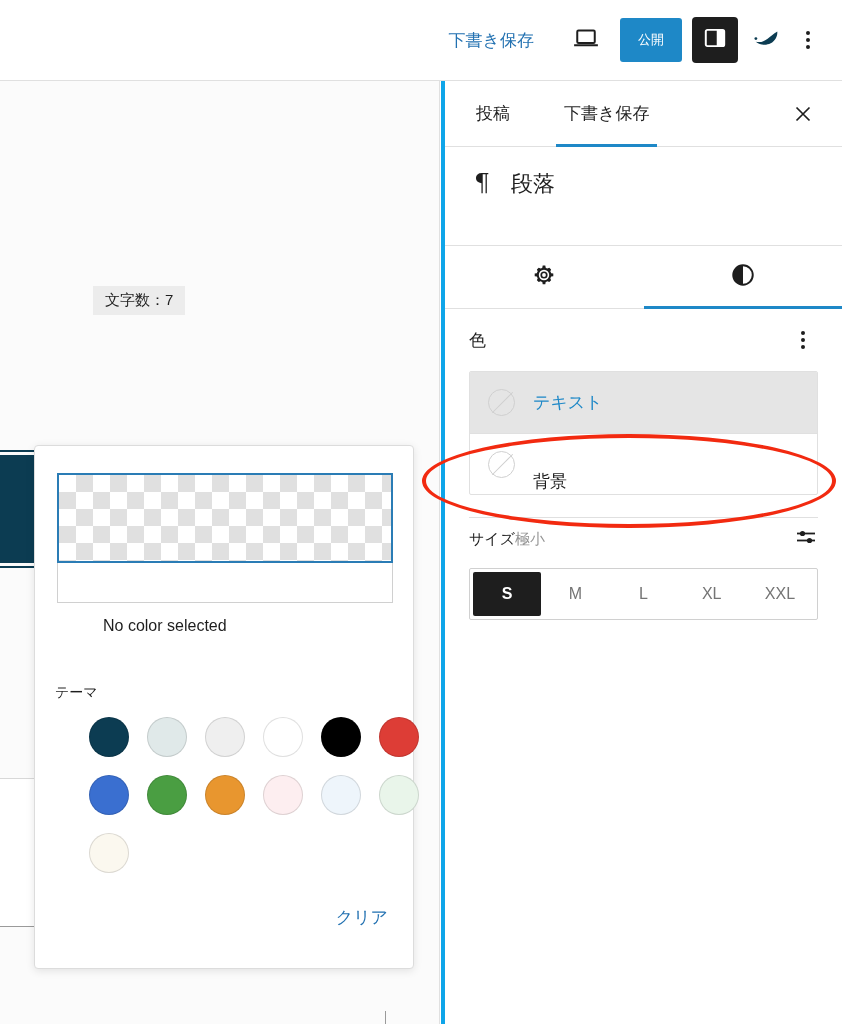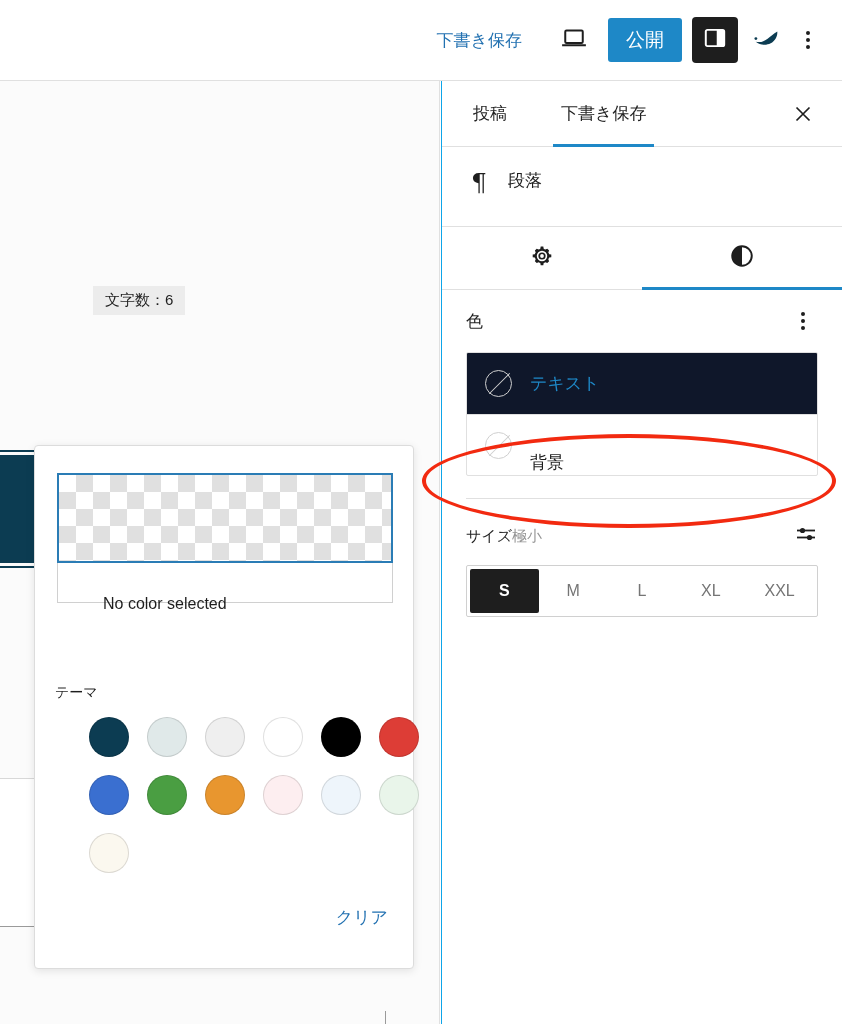--- a/index.html
+++ b/index.html
@@ -26,21 +26,21 @@
   .save-draft {
     color: #2271b1; font-size: 17px; line-height: 1;
     padding: 8px 10px; cursor: pointer; white-space: nowrap;
     margin-right: 18px;
   }
   .icon-btn {
     width: 48px; height: 48px; display: flex; align-items: center; justify-content: center;
     cursor: pointer; background: transparent; border: none; padding: 0;
   }
   .publish-btn {
-    background: #1e88c7; color: #ffffff; font-size: 19px;
+    background: #1e88c7; color: #ffffff; font-size: 13px;
     border-radius: 3px; padding: 0 18px; height: 44px;
     display: flex; align-items: center; justify-content: center;
     cursor: pointer; margin: 0 10px; white-space: nowrap;
   }
   .sidebar-toggle {
     background: #1e1e1e; border-radius: 4px; width: 46px; height: 46px;
     display: flex; align-items: center; justify-content: center; cursor: pointer;
     margin-right: 6px;
   }
   .jetpack-icon { width: 44px; height: 44px; display:flex; align-items:center; justify-content:center; cursor:pointer; }
@@ -103,21 +103,21 @@
     position: absolute; left: 22px; top: 27px; width: 336px; height: 90px;
     border: 2px solid #2a7cb5;
     background-color: #ffffff;
     background-image:
       linear-gradient(45deg, #e0e0e0 25%, transparent 25%, transparent 75%, #e0e0e0 75%),
       linear-gradient(45deg, #e0e0e0 25%, transparent 25%, transparent 75%, #e0e0e0 75%);
     background-size: 34px 34px;
     background-position: 0 0, 17px 17px;
   }
   .no-color-text {
-    position: absolute; left: 45px; top: 122px;
+    position: absolute; left: 45px; top: 144px;
     font-size: 16px; color: #1e1e1e;
   }
   .theme-label {
     position: absolute; left: 20px; top: 238px;
     font-size: 14px; color: #1e1e1e;
   }
   .swatch-grid {
     position: absolute; left: 54px; top: 271px; width: 330px;
     display: grid; grid-template-columns: repeat(6, 58px);
     row-gap: 18px;
@@ -127,21 +127,21 @@
     cursor: pointer; border: 1px solid rgba(0,0,0,0.12);
   }
   .clear-link {
     position: absolute; right: 25px; top: 460px;
     color: #2271b1; font-size: 17px; cursor: pointer;
   }
 
   
   .sidebar {
     position: absolute; left: 441px; top: 81px; width: 401px; height: 943px;
-    background: #ffffff; border-left: 1px solid #0ea5e9;
+    background: #ffffff; border-left: 4px solid #0ea5e9;
   }
   .sb-tabs {
     position: relative; height: 66px; border-bottom: 1px solid #e0e0e0;
     display: flex; align-items: center;
   }
   .sb-tab {
     font-size: 17px; color: #1e1e1e; cursor: pointer;
     height: 100%; display: flex; align-items: center; padding: 0 8px;
     position: relative;
   }
@@ -158,21 +158,21 @@
   }
 
   .block-card {
     padding: 22px 24px 24px 24px; display: flex; gap: 16px;
     border-bottom: 1px solid #e0e0e0;
   }
   .pilcrow {
     font-size: 25px; color: #1e1e1e; line-height: 1.1; width: 26px; flex: none;
     text-align: center; font-family: "DejaVu Serif", serif;
   }
-  .block-title { font-size: 17px; color: #1e1e1e; margin-bottom: 10px; }
+  .block-title { font-size: 22px; color: #1e1e1e; margin-bottom: 22px; }
   .block-desc { font-size: 17px; color: #1e1e1e; line-height: 1.55; }
 
   .style-tabs {
     display: flex; height: 63px; border-bottom: 1px solid #e0e0e0;
   }
   .style-tab {
     flex: 1; display: flex; align-items: center; justify-content: center;
     cursor: pointer; position: relative;
   }
   .style-tab.active::after {
@@ -188,39 +188,39 @@
   .panel-title { font-size: 17px; color: #1e1e1e; }
   .kebab { width: 30px; height: 36px; display:flex; align-items:center; justify-content:center; cursor:pointer; }
 
   .color-rows {
     border: 1px solid #e0e0e0; border-radius: 2px; overflow: hidden;
   }
   .color-row {
     display: flex; align-items: center; gap: 18px;
     height: 61px; padding: 0 18px; cursor: pointer;
   }
-  .color-row.active { background: #0f172a; }
+  .color-row.active { background: #e5e5e5; }
   .color-row + .color-row { border-top: 1px solid #e0e0e0; }
   .color-row .dot {
     width: 27px; height: 27px; border-radius: 50%;
     border: 1px solid #cfcfcf; position: relative; flex: none;
   }
   .color-row .dot::after {
     content: ""; position: absolute; left: 50%; top: -2px; bottom: -2px;
     width: 1px; background: #cfcfcf; transform: rotate(45deg);
   }
   .color-row .lbl { font-size: 17px; }
   .color-row.active .lbl { color: #1e88c7; }
   .color-row .lbl.dark { color: #1e1e1e; margin-top: 35px; }
 
   .panel-sep { height: 1px; background: #e0e0e0; margin: 22px 0 0 0; }
 
   .typo-size-row {
     display: flex; align-items: center; justify-content: space-between;
-    height: 34px; margin-top: 20px;
+    height: 34px; margin-top: 4px;
   }
   .typo-size-label { font-size: 15px; color: #1e1e1e; }
   .typo-size-label em { font-style: normal; color: #949494; }
 
   .size-seg {
     display: flex; border: 1px solid #d0d0d0; border-radius: 2px;
     height: 52px; margin-top: 12px; padding: 3px; background: #ffffff;
   }
   .size-seg div {
     flex: 1; display: flex; align-items: center; justify-content: center;
@@ -279,21 +279,21 @@
             <i></i>
             <i></i>
             <i></i>
           </span>
       </div>
 
     </div>
   </div>
 
   <div class="canvas">
-    <div class="char-count">文字数：6</div>
+    <div class="char-count">文字数：7</div>
 
     <div class="dark-block-topline"></div>
     <div class="dark-block"></div>
     <div class="dark-block-botline"></div>
 
     <div class="canvas-block-bg"></div>
     <div class="canvas-hline"></div>
     <div class="canvas-hline2"></div>
     <div class="canvas-vline"></div>
 

